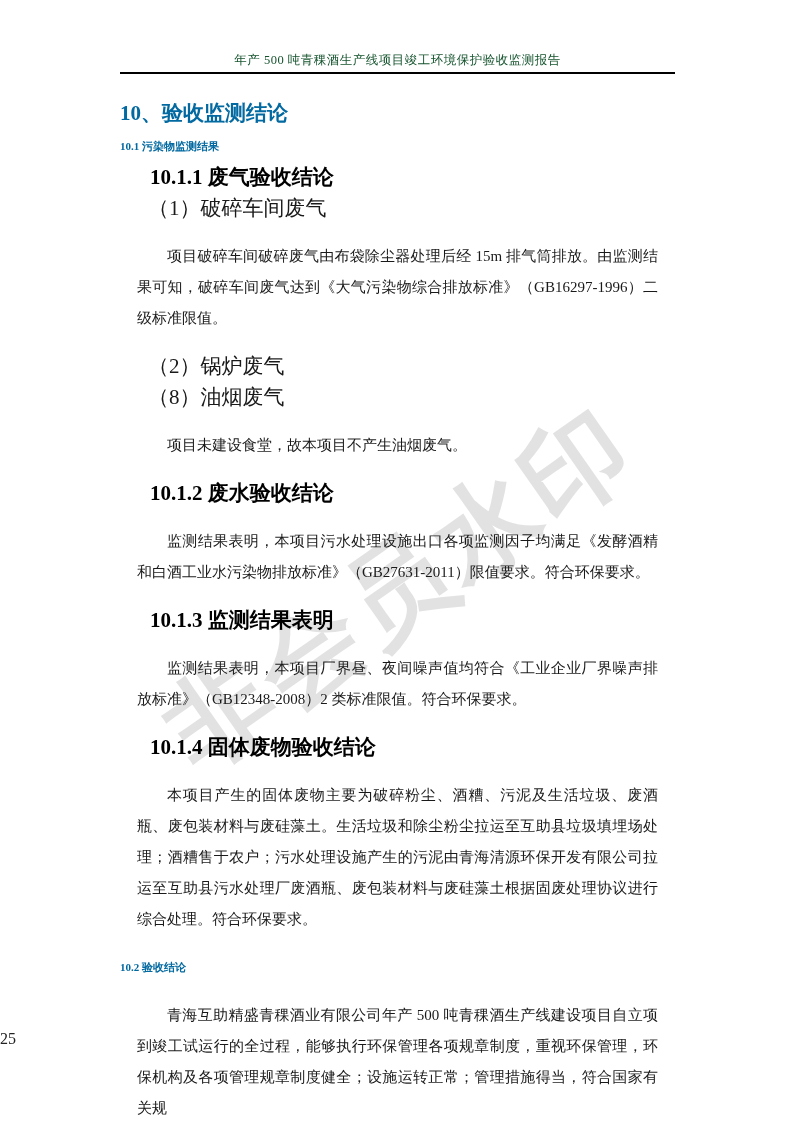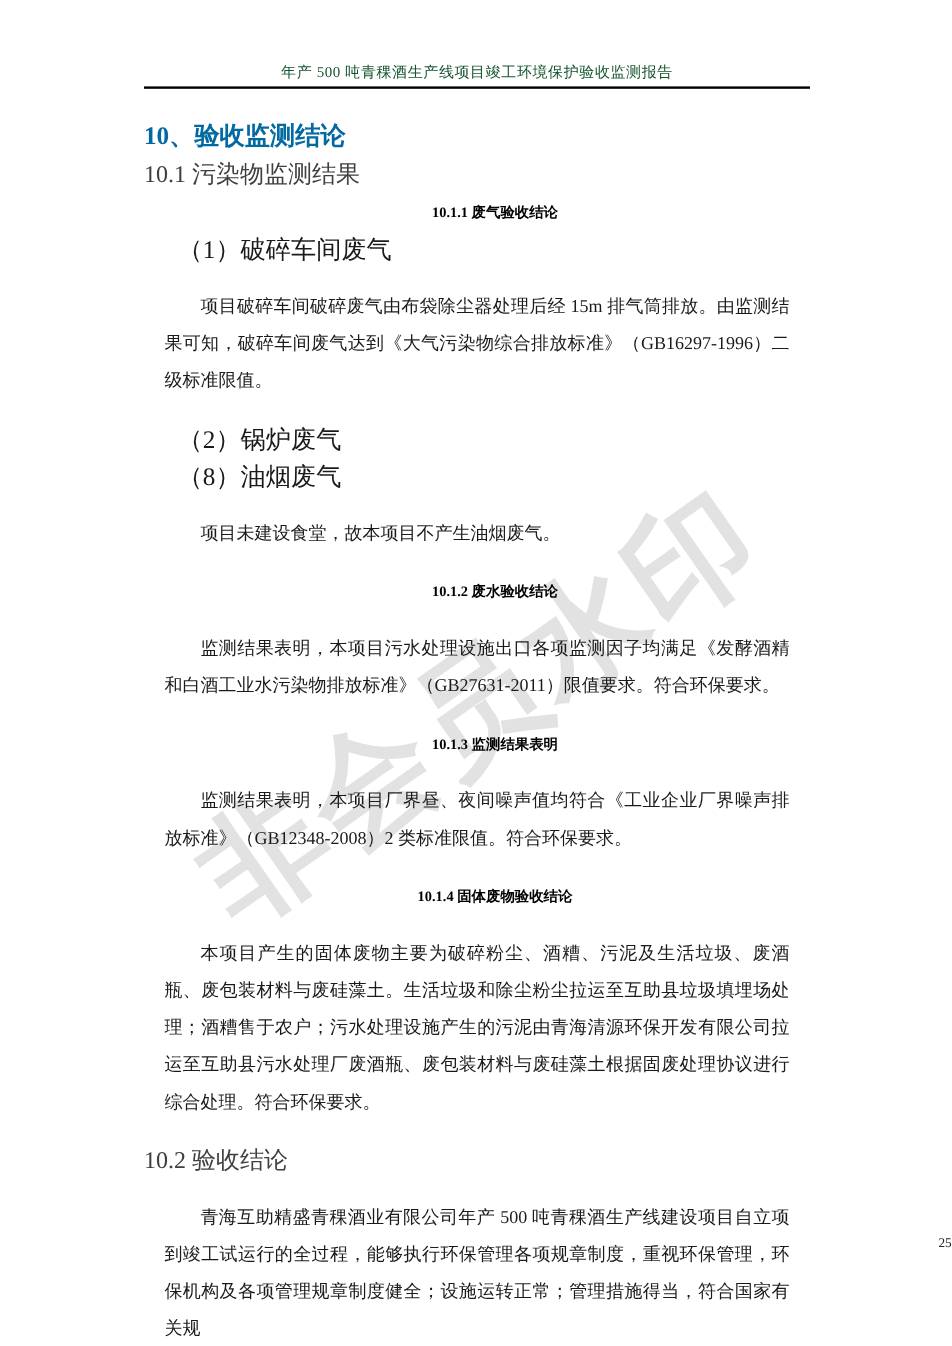--- a/index.html
+++ b/index.html
@@ -49,51 +49,50 @@
     left: 120px; top: 95px; width: 555px;
     z-index: 1;
   }
   .doc-title {
     font-size: 21px;
     font-weight: bold;
     line-height: 36px;
     color: #0369a1;
   }
   .h2 {
-    font-size: 20px;
-    font-weight: normal;
+    font-size: 11px;
+    font-weight: bold;
     line-height: 31px;
-    color: #404040;
+    color: #0369a1;
   }
   .h3 {
-    font-size: 12px;
+    font-size: 21px;
     font-weight: bold;
     line-height: 31px;
     padding-left: 30px;
     color: #000;
-    text-align: center;
   }
   .item {
     font-size: 21px;
     line-height: 31px;
     padding-left: 28px;
   }
   .para {
     font-size: 15px;
     line-height: 31px;
     text-align: justify;
     text-indent: 2em;
     margin: 17px;
   }
 
   .page-number {
     position: absolute;
     left: 0; right: 0; top: 1030px;
-    text-align: right;
-    font-size: 11px;
+    text-align: left;
+    font-size: 16px;
     color: #222;
   }
 </style>
 </head>
 <body>
 
 <div class="page">
 
   <div class="page-header">年产 500 吨青稞酒生产线项目竣工环境保护验收监测报告</div>
 

